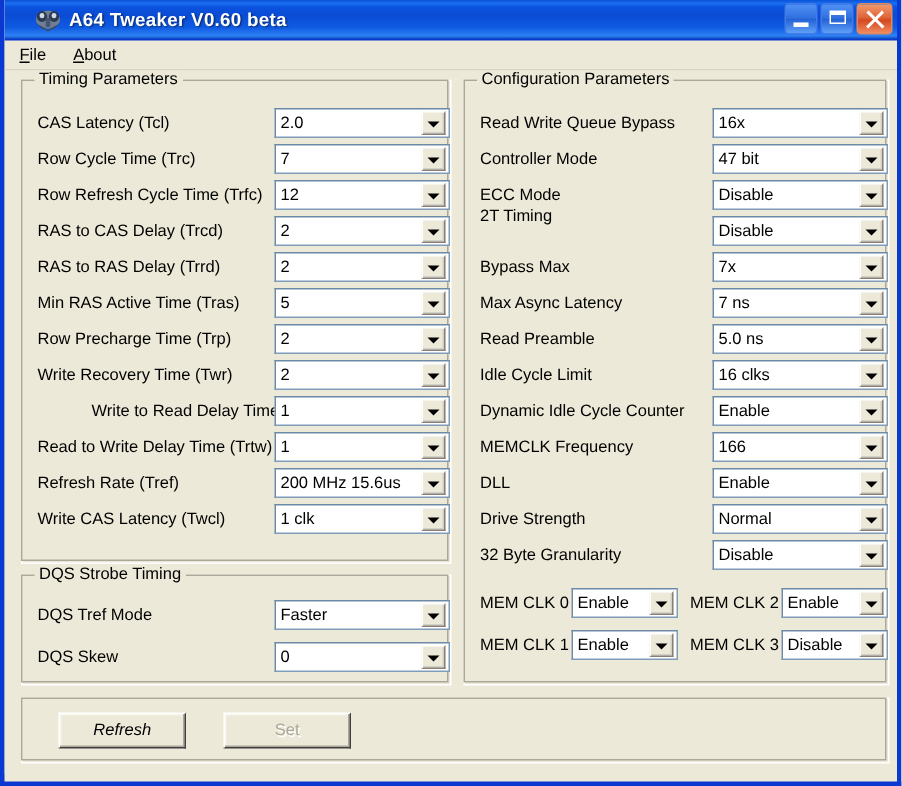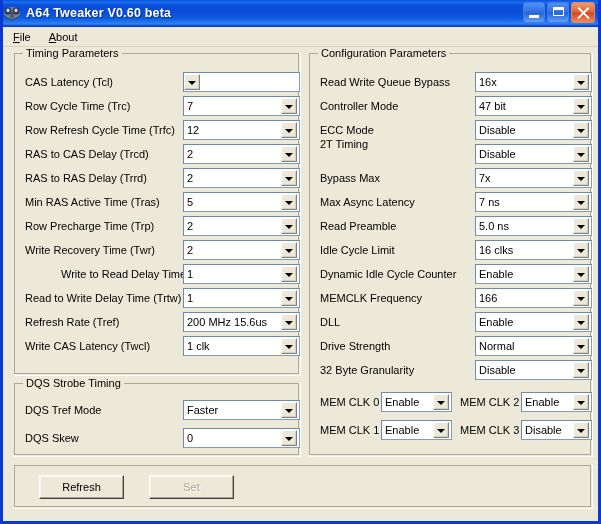--- a/index.html
+++ b/index.html
@@ -28,21 +28,21 @@
 
   
   .titlebar {
     position: relative;
     height: 27px;
     background: linear-gradient(to bottom,
         #0a52d8 0%, #1a6ef0 9%, #0b52de 18%,
         #0a4cd4 40%, #0f5ae2 70%, #2d82f5 92%, #0a44bb 100%);
     display: flex;
     align-items: center;
-    padding-left: 0;
+    padding-left: 20px;
     box-sizing: border-box;
     border-bottom: 1px solid #0a38d0;
   }
   .title-icon {
     width: 18px; height: 18px;
     margin-right: 5px;
     position: relative;
     flex: 0 0 auto;
   }
   .title-icon svg { display:block; }
@@ -286,20 +286,21 @@
   <div class="client">
 
     <div class="group" id="timing-group" style="left:11px; top:6px; width:287px; height:323px;">
       <div class="frame"></div>
       <div class="legend">Timing Parameters</div>
       <div id="timing-rows">
           <div class="row" style="left: 10px; top: 18px;">
             <span class="rowlabel">CAS Latency (Tcl)</span>
           </div>
           <div class="combo" style="left: 168px; top: 18px; width: 117px;">
+            <div class="val">2.0</div>
             <div class="arrowbtn"></div>
           </div>
           <div class="row" style="left: 10px; top: 42px;">
             <span class="rowlabel">Row Cycle Time (Trc)</span>
           </div>
           <div class="combo" style="left: 168px; top: 42px; width: 117px;">
             <div class="val">7</div>
             <div class="arrowbtn"></div>
           </div>
           <div class="row" style="left: 10px; top: 66px;">
@@ -519,18 +520,18 @@
           </div>
           <div class="combo" style="left: 211px; top: 366px; width: 71px;">
             <div class="val">Disable</div>
             <div class="arrowbtn"></div>
           </div>
         </div>
     </div>
 
     <div class="bottompanel" style="left:11px; top:418px; width:579px; height:44px;">
       <div class="frame"></div>
-      <div class="btn" style="left:24px; top:9px; width:85px;">Refresh</div>
+      <div class="btn" style="left:24px; top:9px; width:85px;font-style:italic;">Refresh</div>
       <div class="btn disabled" style="left:134px; top:9px; width:85px;">Set</div>
     </div>
 
   </div>
 </div>
 
 </body></html>

